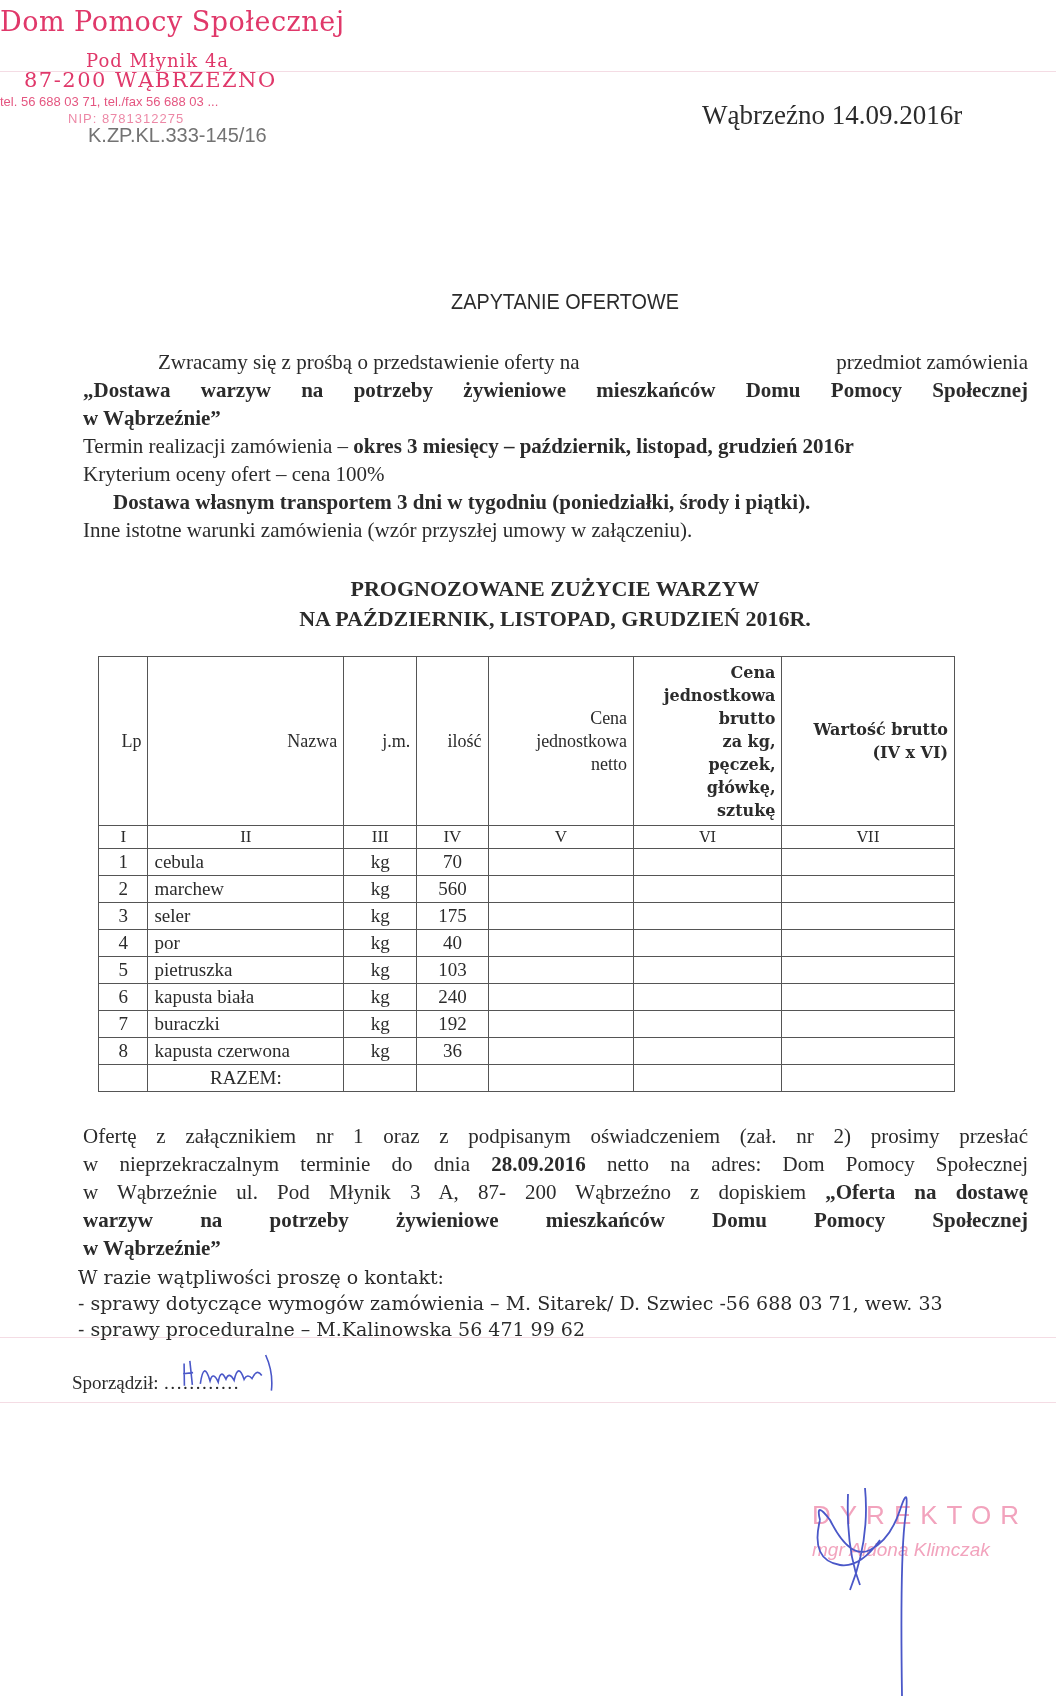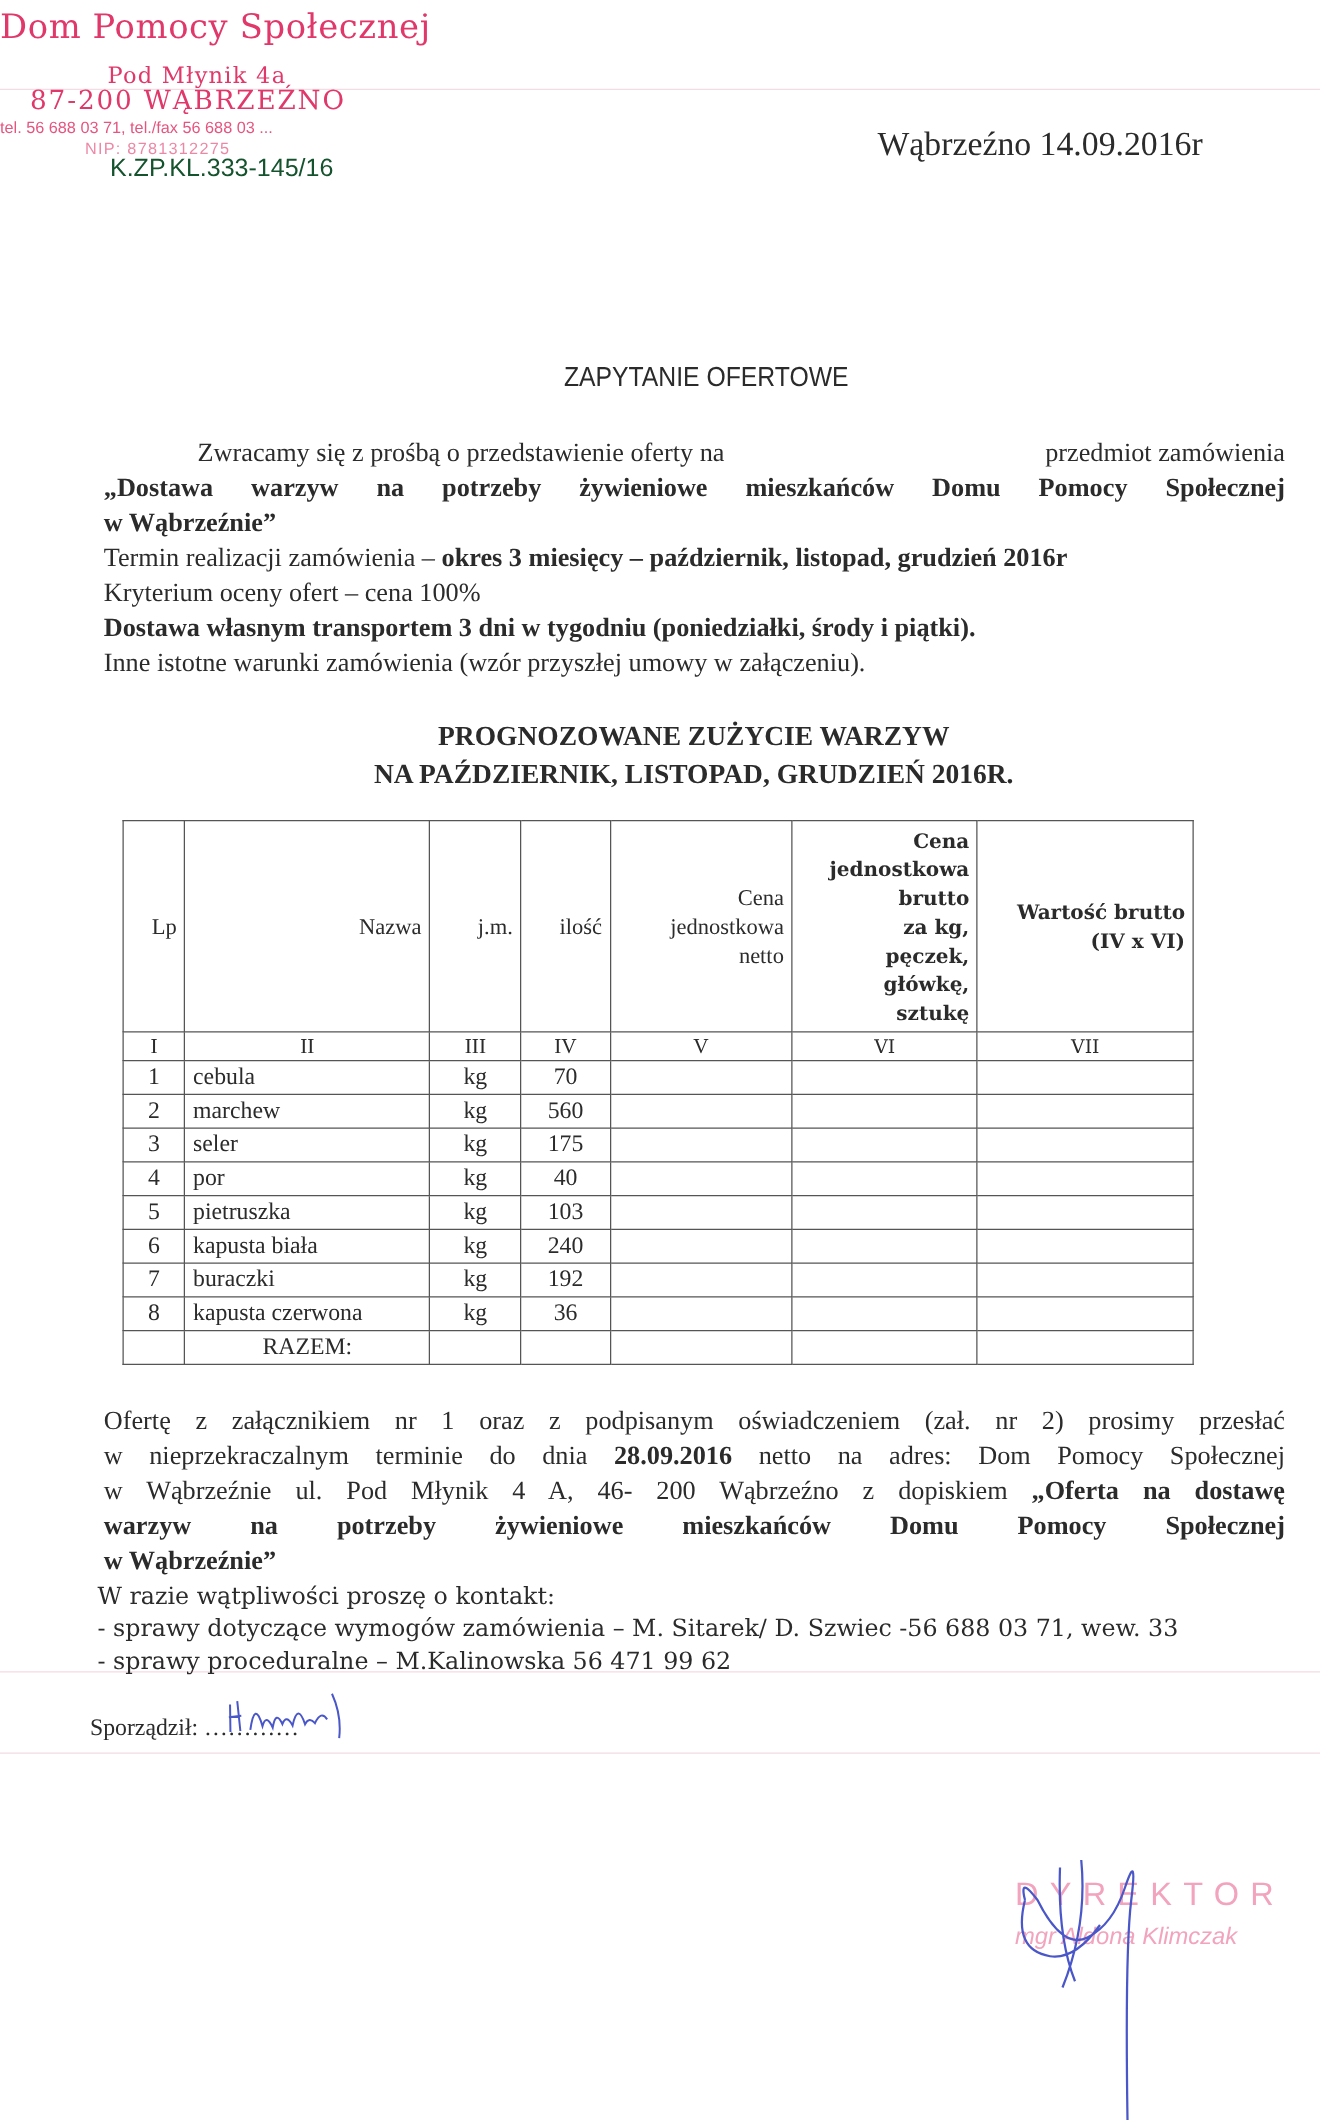--- a/index.html
+++ b/index.html
@@ -6,21 +6,21 @@
   body { width: 1056px; height: 1696px; position: relative; overflow: hidden;
          font-family: "Liberation Serif", "DejaVu Serif", serif; color: #2b2b2b; }
   .abs { position: absolute; }
   
   .stamp { color: #e0386a; font-family: "DejaVu Serif", "Liberation Serif", serif; line-height: 1; white-space: nowrap; }
   .stamp .s1 { font-size: 27px; left: 0; top: 8px; letter-spacing: 0.5px; }
   .stamp .s2 { font-size: 18px; left: 86px; top: 52px; letter-spacing: 1px; }
   .stamp .s3 { font-size: 21px; left: 24px; top: 70px; letter-spacing: 1.5px; }
   .stamp .s4 { font-size: 13px; left: 0; top: 95px; font-family: "Liberation Sans", sans-serif; opacity: .85; }
   .stamp .s5 { font-size: 13px; left: 68px; top: 112px; font-family: "Liberation Sans", sans-serif; opacity: .6; letter-spacing: 1px; }
-  .ref { left: 88px; top: 124px; font-size: 20px; font-family: "Liberation Sans", sans-serif; color: #14532d; }
+  .ref { left: 88px; top: 124px; font-size: 20px; font-family: "Liberation Sans", sans-serif; color: #737373; }
   .place-date { left: 702px; top: 100px; font-size: 27px; }
   .title { left: 0; width: 1130px; top: 289px; text-align: center; font-size: 22px; font-family: "Liberation Sans", sans-serif; font-stretch: condensed; letter-spacing: 0; transform: scaleX(.9); }
   .para { left: 83px; width: 945px; font-size: 21px; line-height: 28px; }
   .para b { font-weight: bold; }
   .justify { text-align: justify; text-align-last: justify; }
   .section-title { left: 0; width: 1110px; text-align: center; font-weight: bold; font-size: 22px; line-height: 30px; }
   table.goods { position: absolute; left: 98px; top: 656px; width: 857px; border-collapse: collapse; font-size: 19px; }
   table.goods td, table.goods th { border: 1.5px solid #555; padding: 0 6px; vertical-align: middle; }
   table.goods th { font-weight: normal; text-align: right; font-size: 18px; line-height: 23px; }
   table.goods th.bold-hdr { font-weight: bold; font-family: "DejaVu Serif", serif; font-size: 16px; line-height: 23px; }
@@ -58,21 +58,21 @@
 
 <div class="abs para" style="top:348px;">
   <div style="display:flex;justify-content:space-between;padding-left:75px;">
     <span>Zwracamy  się  z  prośbą  o  przedstawienie  oferty  na</span>
     <span>przedmiot  zamówienia</span>
   </div>
   <div class="justify" style="font-weight:bold;">„Dostawa  warzyw  na  potrzeby  żywieniowe  mieszkańców  Domu  Pomocy  Społecznej</div>
   <div style="font-weight:bold;">w Wąbrzeźnie”</div>
   <div><span>Termin realizacji zamówienia – </span><b>okres 3 miesięcy – październik, listopad, grudzień 2016r</b></div>
   <div>Kryterium oceny ofert – cena 100%</div>
-  <div style="font-weight:bold;">Dostawa własnym transportem 3 dni w tygodniu (poniedziałki, środy i piątki).</div>
+  <div style="font-weight:bold;margin-left:30px;">Dostawa własnym transportem 3 dni w tygodniu (poniedziałki, środy i piątki).</div>
   <div>Inne istotne warunki zamówienia (wzór przyszłej umowy w załączeniu).</div>
 </div>
 
 <div class="abs section-title" style="top:574px;">
   <div>PROGNOZOWANE ZUŻYCIE WARZYW</div>
   <div>NA PAŹDZIERNIK, LISTOPAD, GRUDZIEŃ 2016R.</div>
 </div>
 
 <table class="goods">
   <colgroup>
@@ -198,21 +198,21 @@
     <td></td>
     <td></td>
     <td></td>
   </tr>
 </tbody>
   </table>
 
 <div class="abs para" style="top:1122px;line-height:28px;">
   <div class="justify">Ofertę  z  załącznikiem  nr  1  oraz  z  podpisanym  oświadczeniem  (zał.  nr  2)  prosimy  przesłać</div>
   <div class="justify"><span>w nieprzekraczalnym terminie do dnia </span><b>28.09.2016</b><span> netto na adres: Dom Pomocy Społecznej</span></div>
-  <div class="justify"><span>w Wąbrzeźnie ul. Pod Młynik 4 A, 46- 200 Wąbrzeźno z dopiskiem </span><b>„Oferta  na  dostawę</b></div>
+  <div class="justify"><span>w Wąbrzeźnie ul. Pod Młynik 3 A, 87- 200 Wąbrzeźno z dopiskiem </span><b>„Oferta  na  dostawę</b></div>
   <div class="justify" style="font-weight:bold;">warzyw    na    potrzeby    żywieniowe    mieszkańców    Domu    Pomocy    Społecznej</div>
   <div style="font-weight:bold;">w Wąbrzeźnie”</div>
 </div>
 
 <div class="abs contact" style="top:1264px;">
   <div>W razie wątpliwości proszę o kontakt:</div>
   <div>-  sprawy dotyczące wymogów zamówienia – M. Sitarek/ D. Szwiec  -56 688 03 71, wew. 33</div>
   <div>-  sprawy proceduralne – M.Kalinowska 56 471 99 62</div>
 </div>
 

